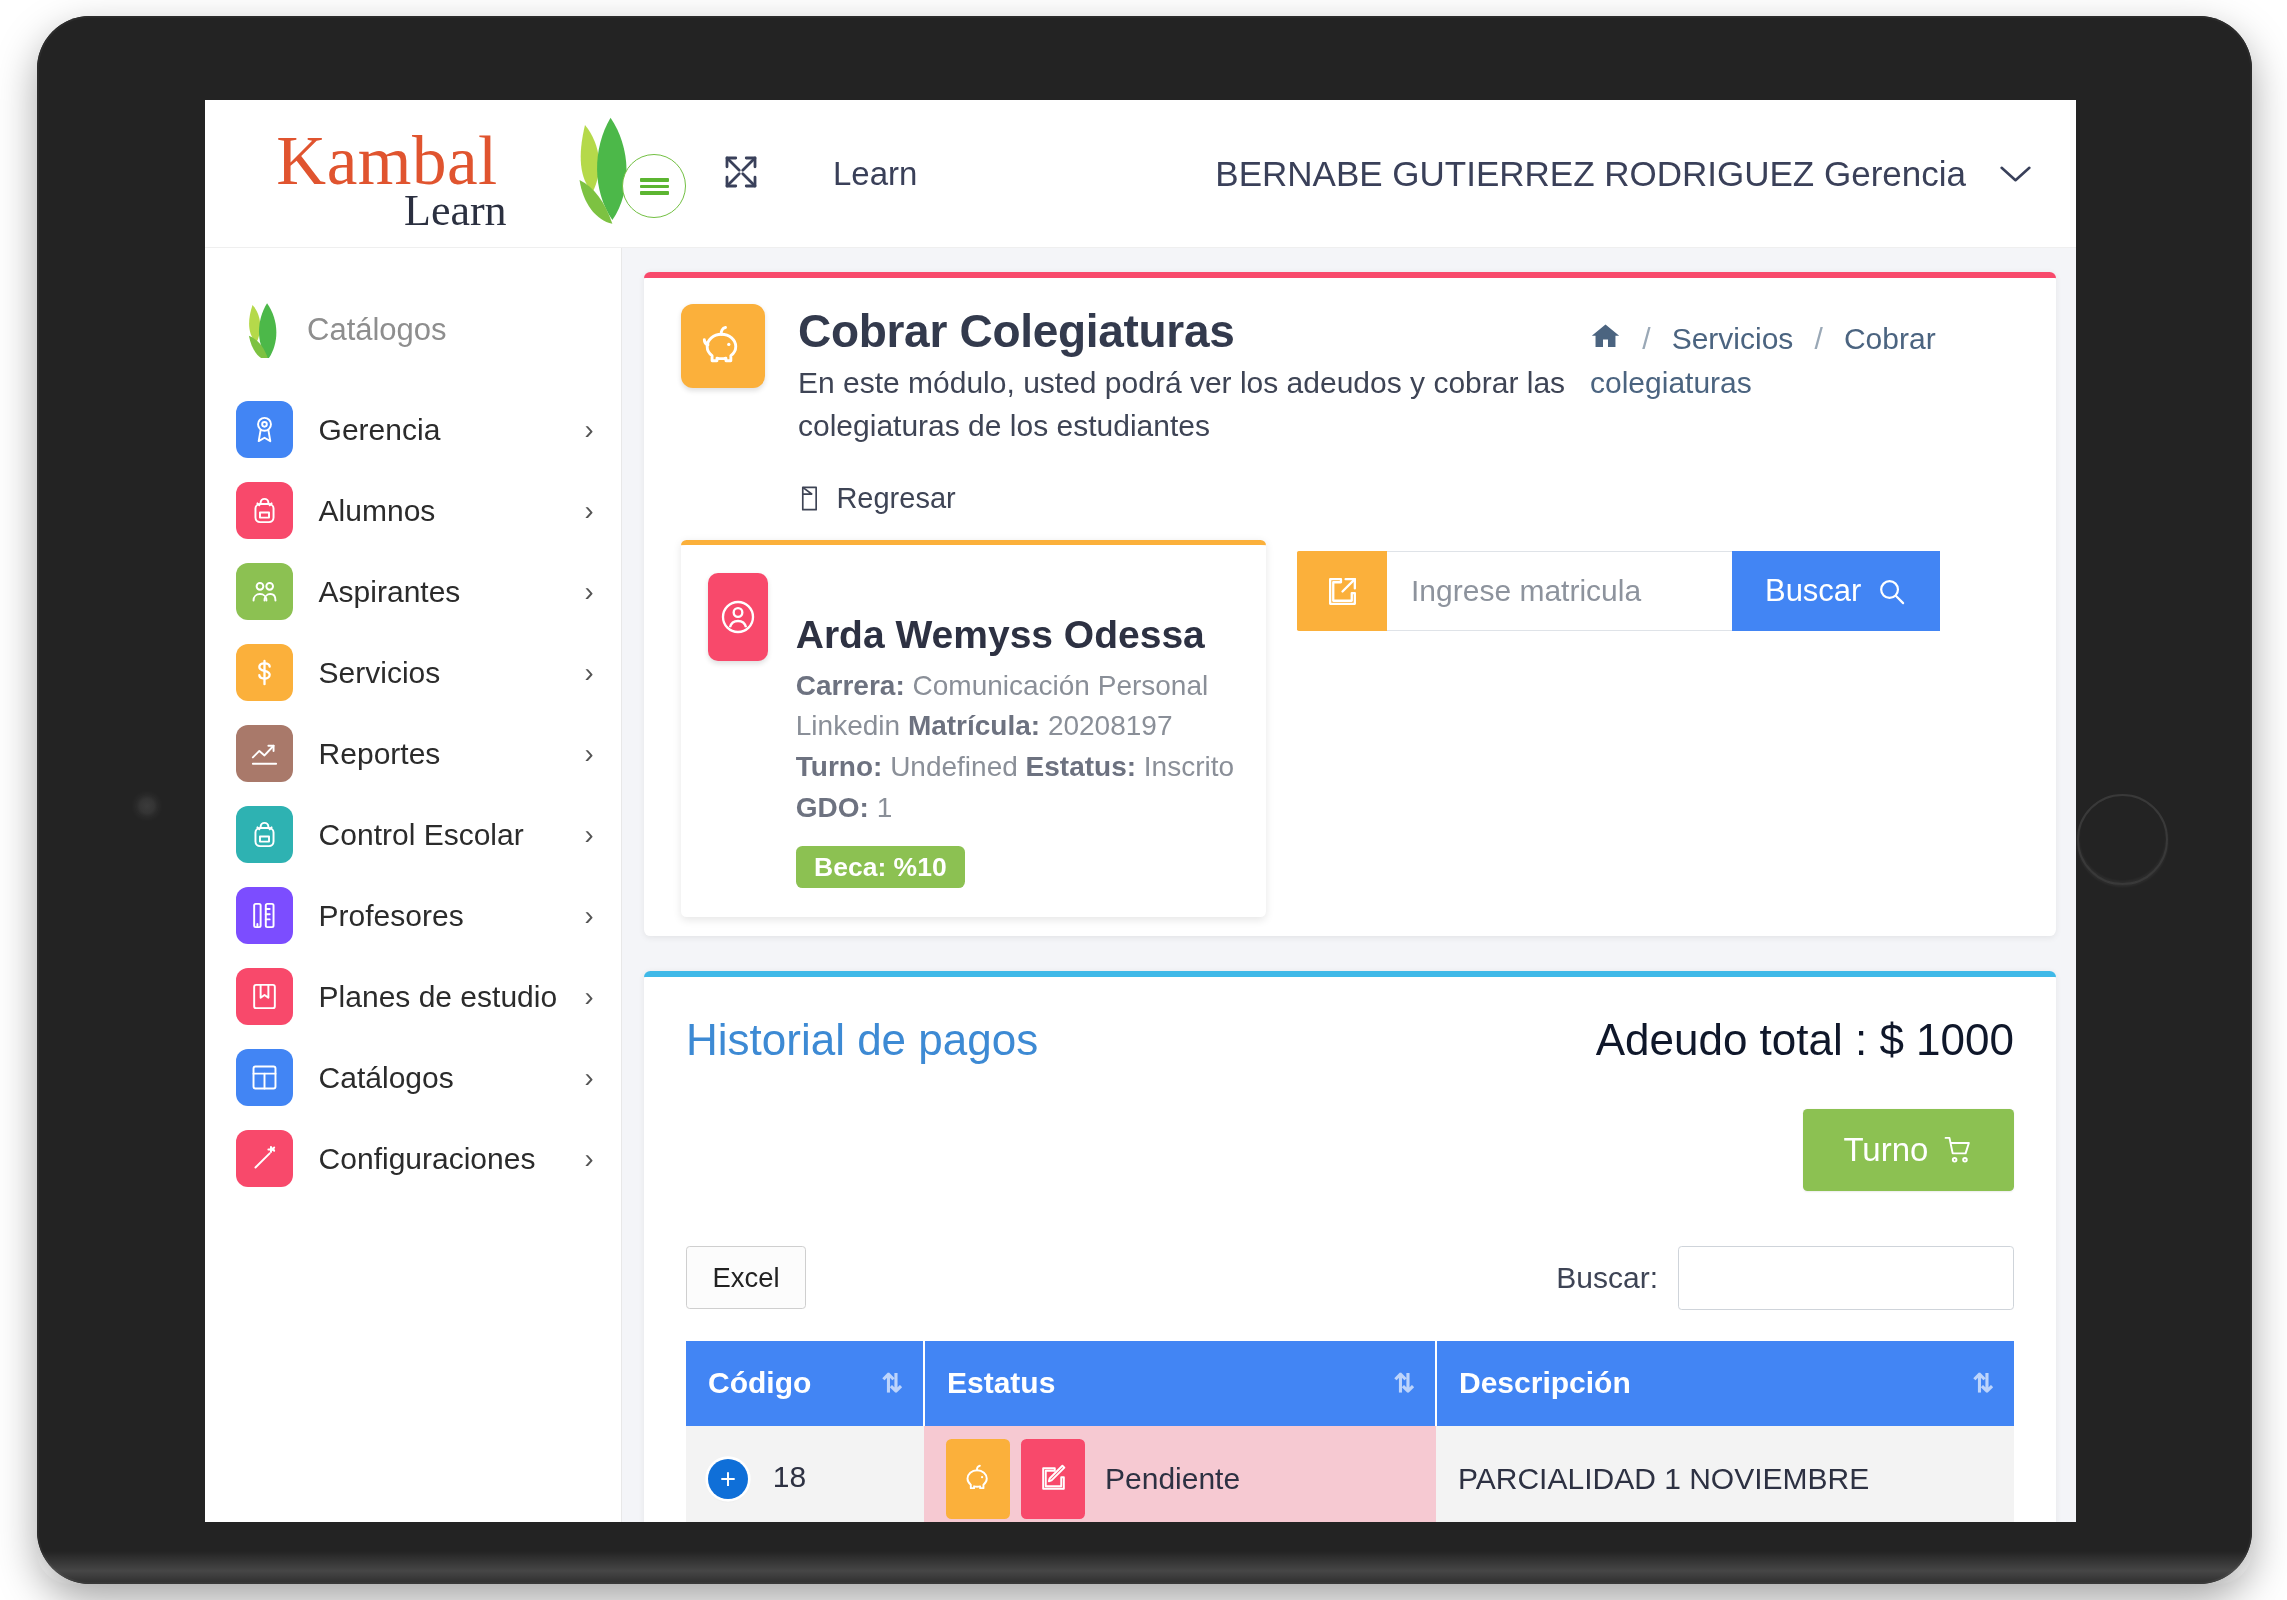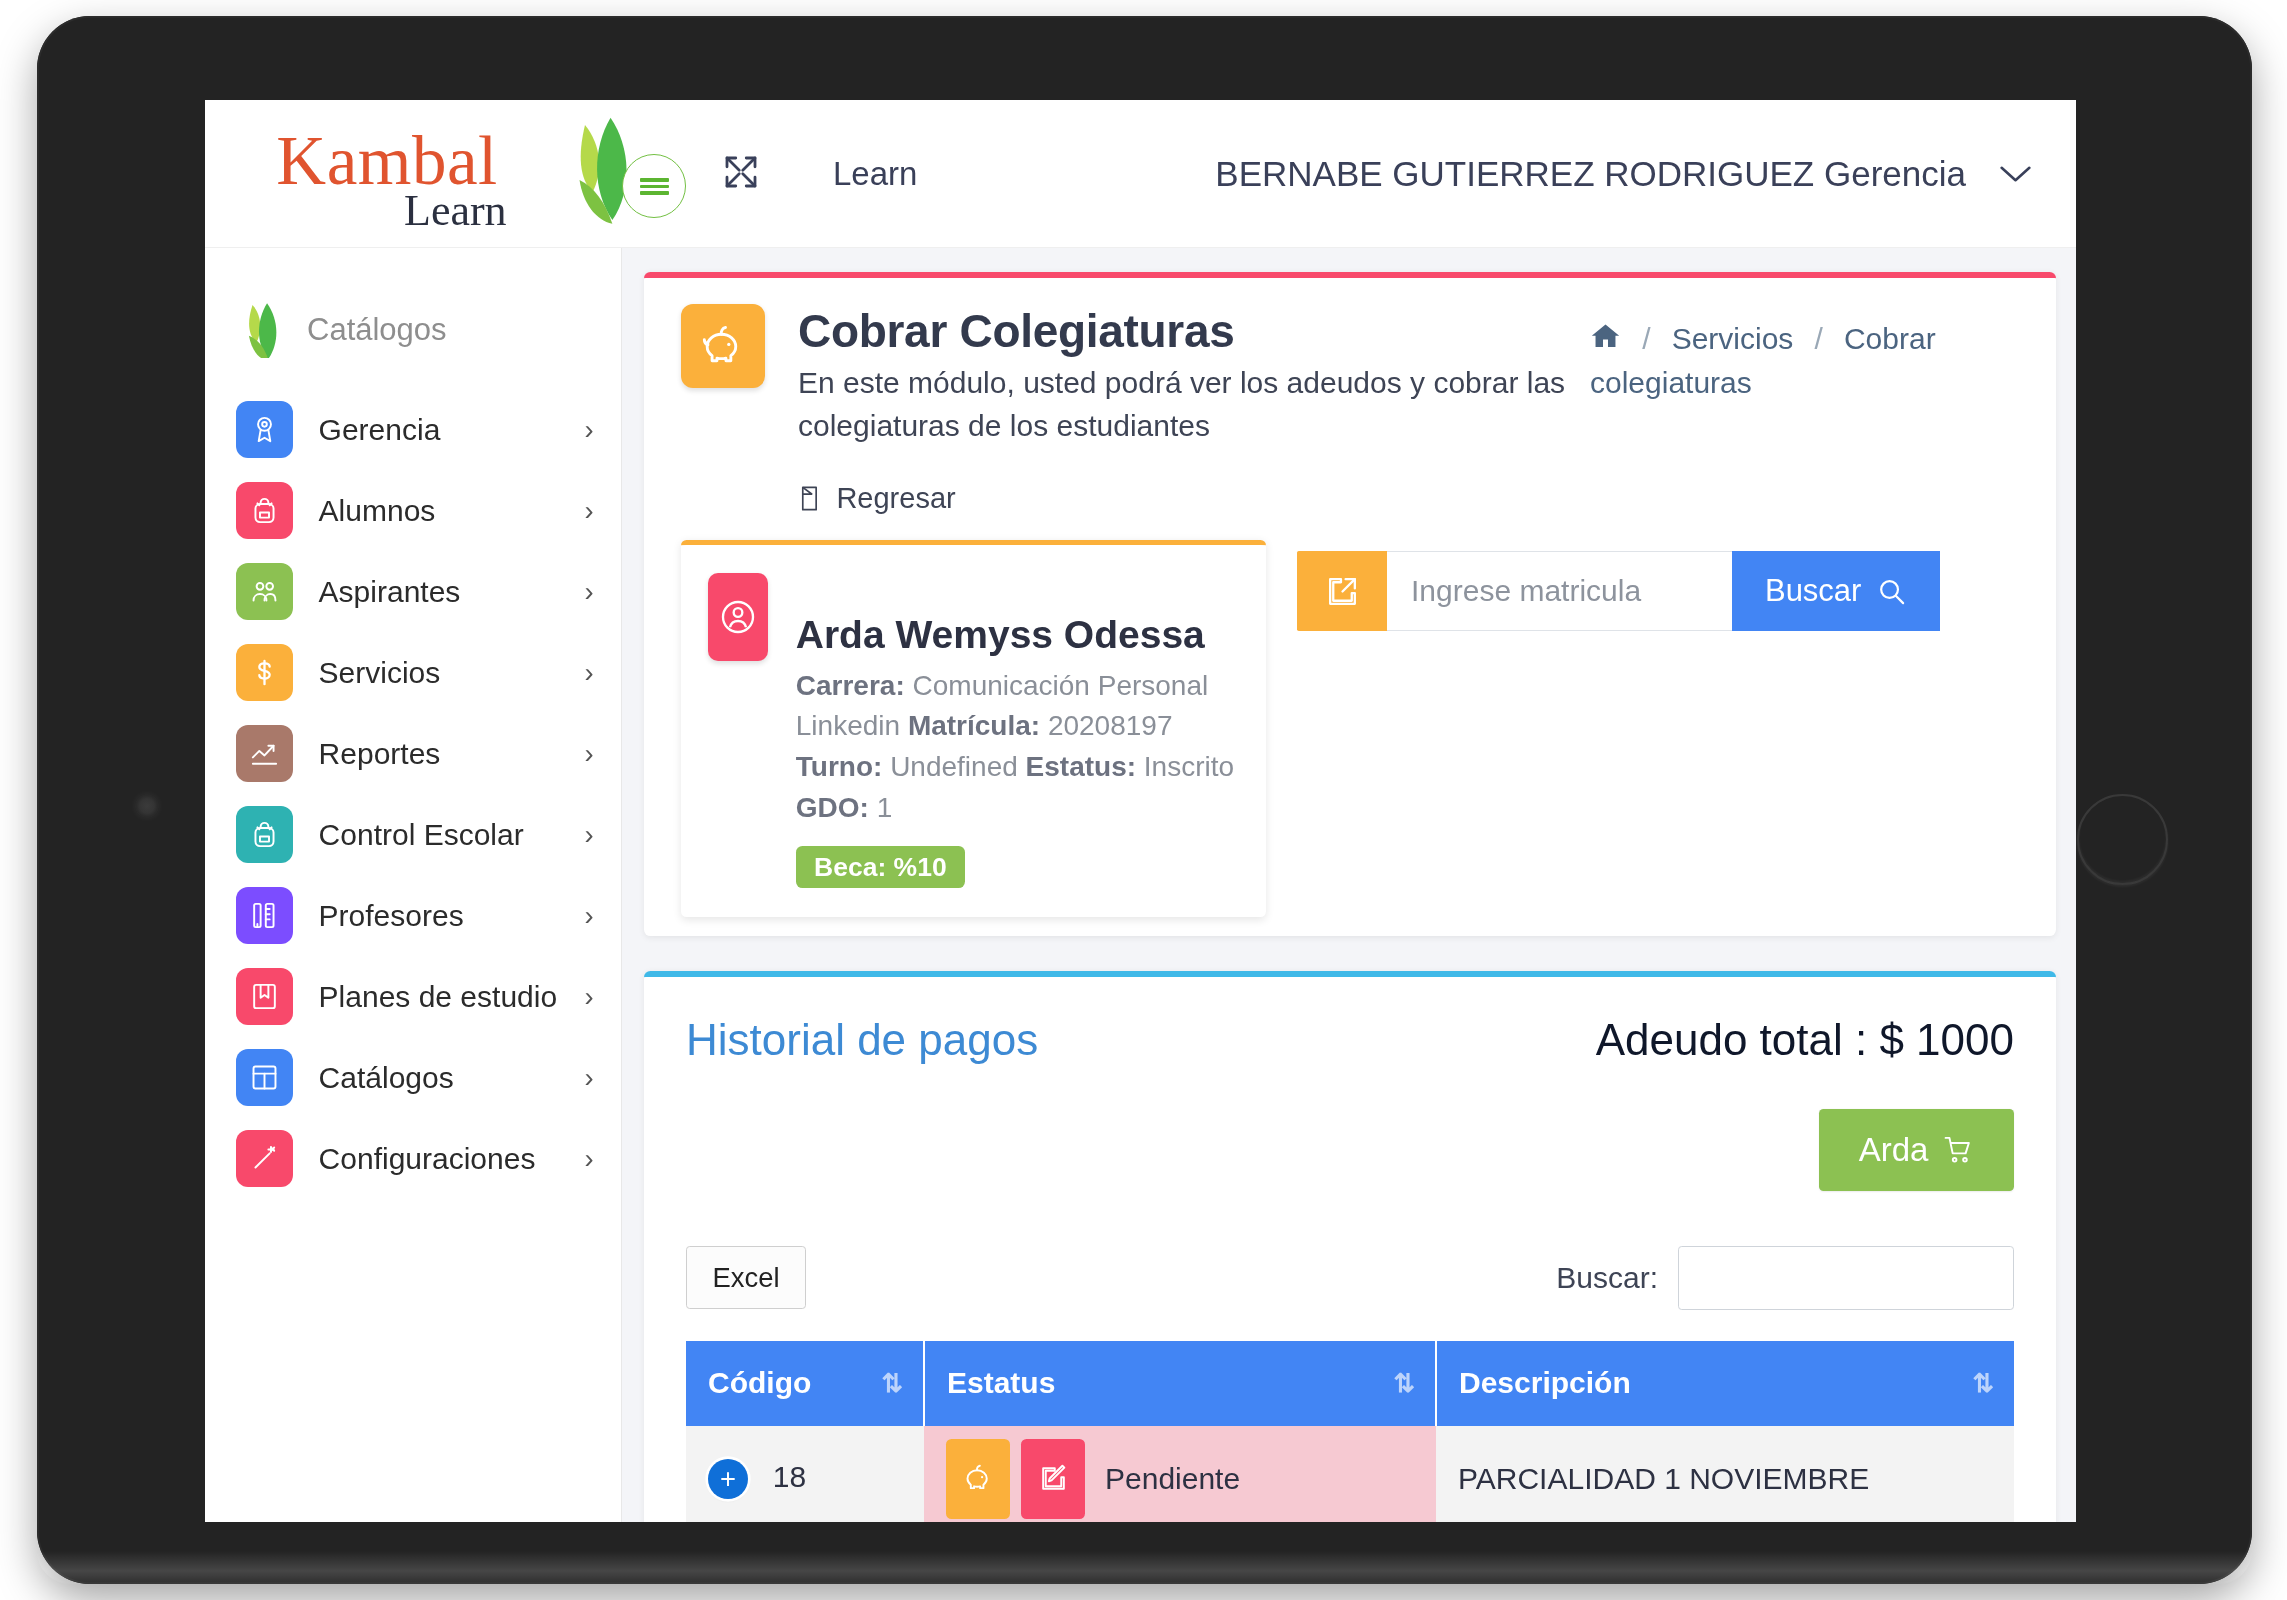--- a/index.html
+++ b/index.html
@@ -523,21 +523,21 @@
 
         <div class="card card-top-blue hist">
 
           <div class="hist-head">
             <div class="hist-title">Historial de pagos</div>
             <div class="hist-total">Adeudo total : $ 1000</div>
           </div>
 
           <div class="caja-row">
             <button class="caja-btn">
-              <span>Arda</span>
+              <span>Turno</span>
               <svg width="31" height="31" viewBox="0 0 24 24" fill="none" stroke="#fff" stroke-width="1.5" stroke-linecap="round" stroke-linejoin="round">
                 <path d="M2 3h3l2.5 12h10L20 7H6"></path>
                 <circle cx="9" cy="20" r="1.4"></circle>
                   <circle cx="17" cy="20" r="1.4"></circle>
               </svg>
             </button>
           </div>
 
           <div class="tools-row">
             <button class="excel-btn">Excel</button>

